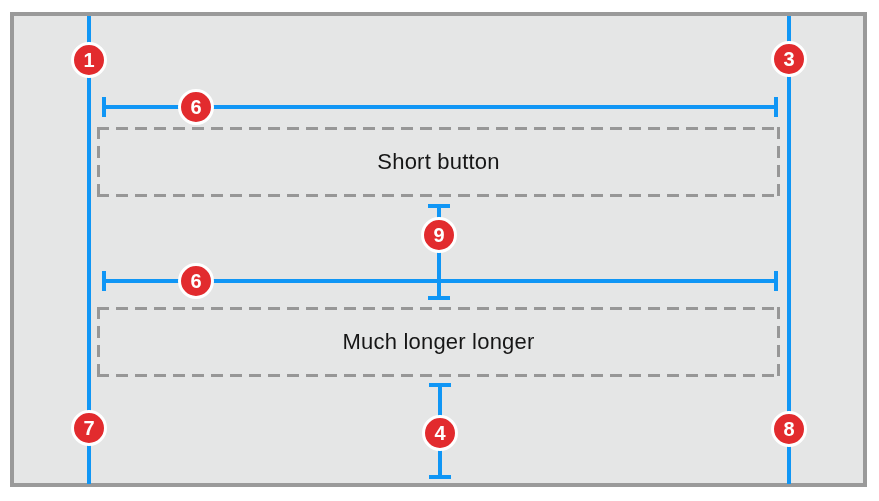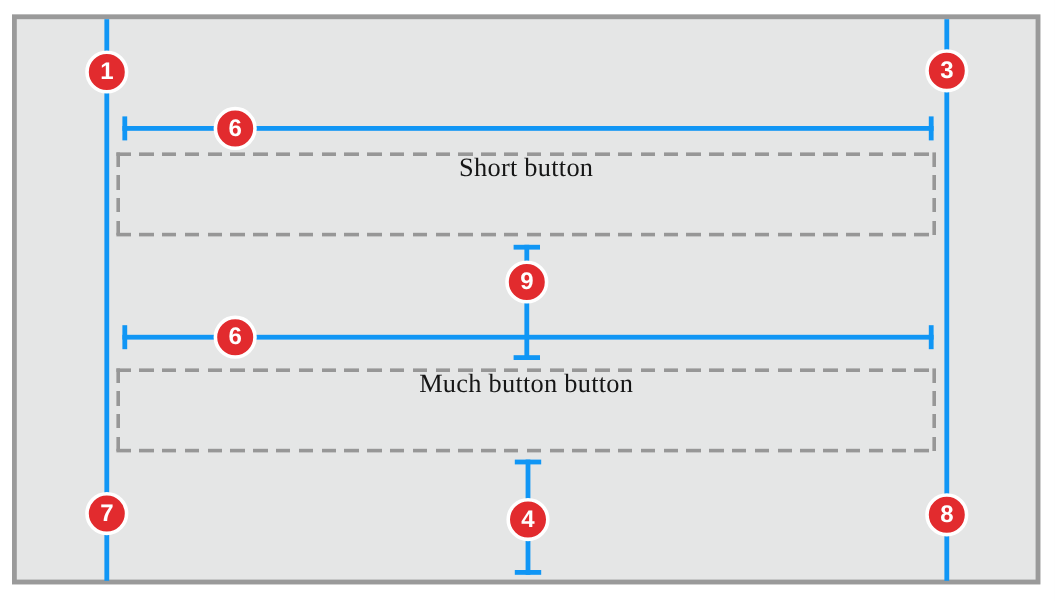--- a/index.html
+++ b/index.html
@@ -79,32 +79,31 @@
   }
   .vmeasure .capt { top: 0; }
   .vmeasure .capb { bottom: 0; }
 
   
   .dashed-btn {
     position: absolute;
     left: 97px;
     width: 683px; height: 70px;
     display: flex;
-    align-items: flex-start;
+    align-items: center;
     justify-content: center;
     background-image:
       repeating-linear-gradient(90deg,  #979797 0 12px, transparent 12px 19px),
       repeating-linear-gradient(90deg,  #979797 0 12px, transparent 12px 19px),
       repeating-linear-gradient(180deg, #979797 0 12px, transparent 12px 19px),
       repeating-linear-gradient(180deg, #979797 0 12px, transparent 12px 19px);
     background-position: left top, left bottom, left top, right top;
     background-size: 100% 3px, 100% 3px, 3px 100%, 3px 100%;
     background-repeat: no-repeat;
     cursor: default;
-    font-family: Liberation Serif, serif;
   }
   .btn-short { top: 127px; }
   .btn-long  { top: 307px; }
   .btn-label {
     font-size: 22px;
     color: #161616;
     letter-spacing: 0.2px;
   }
 
   
@@ -159,21 +158,21 @@
     <span class="hcap capb"></span>
   </div>
 
   <div class="hmeasure hm-bottom">
     <span class="hline"></span>
     <span class="vcap capl"></span>
     <span class="vcap capr"></span>
   </div>
 
   <div class="dashed-btn btn-long">
-    <span class="btn-label">Much button button</span>
+    <span class="btn-label">Much longer longer</span>
   </div>
 
   <div class="vmeasure vm-bottom">
     <span class="hcap capt"></span>
     <span class="vline"></span>
     <span class="hcap capb"></span>
   </div>
 
   <div class="badge b1">1</div>
   <div class="badge b3">3</div>

